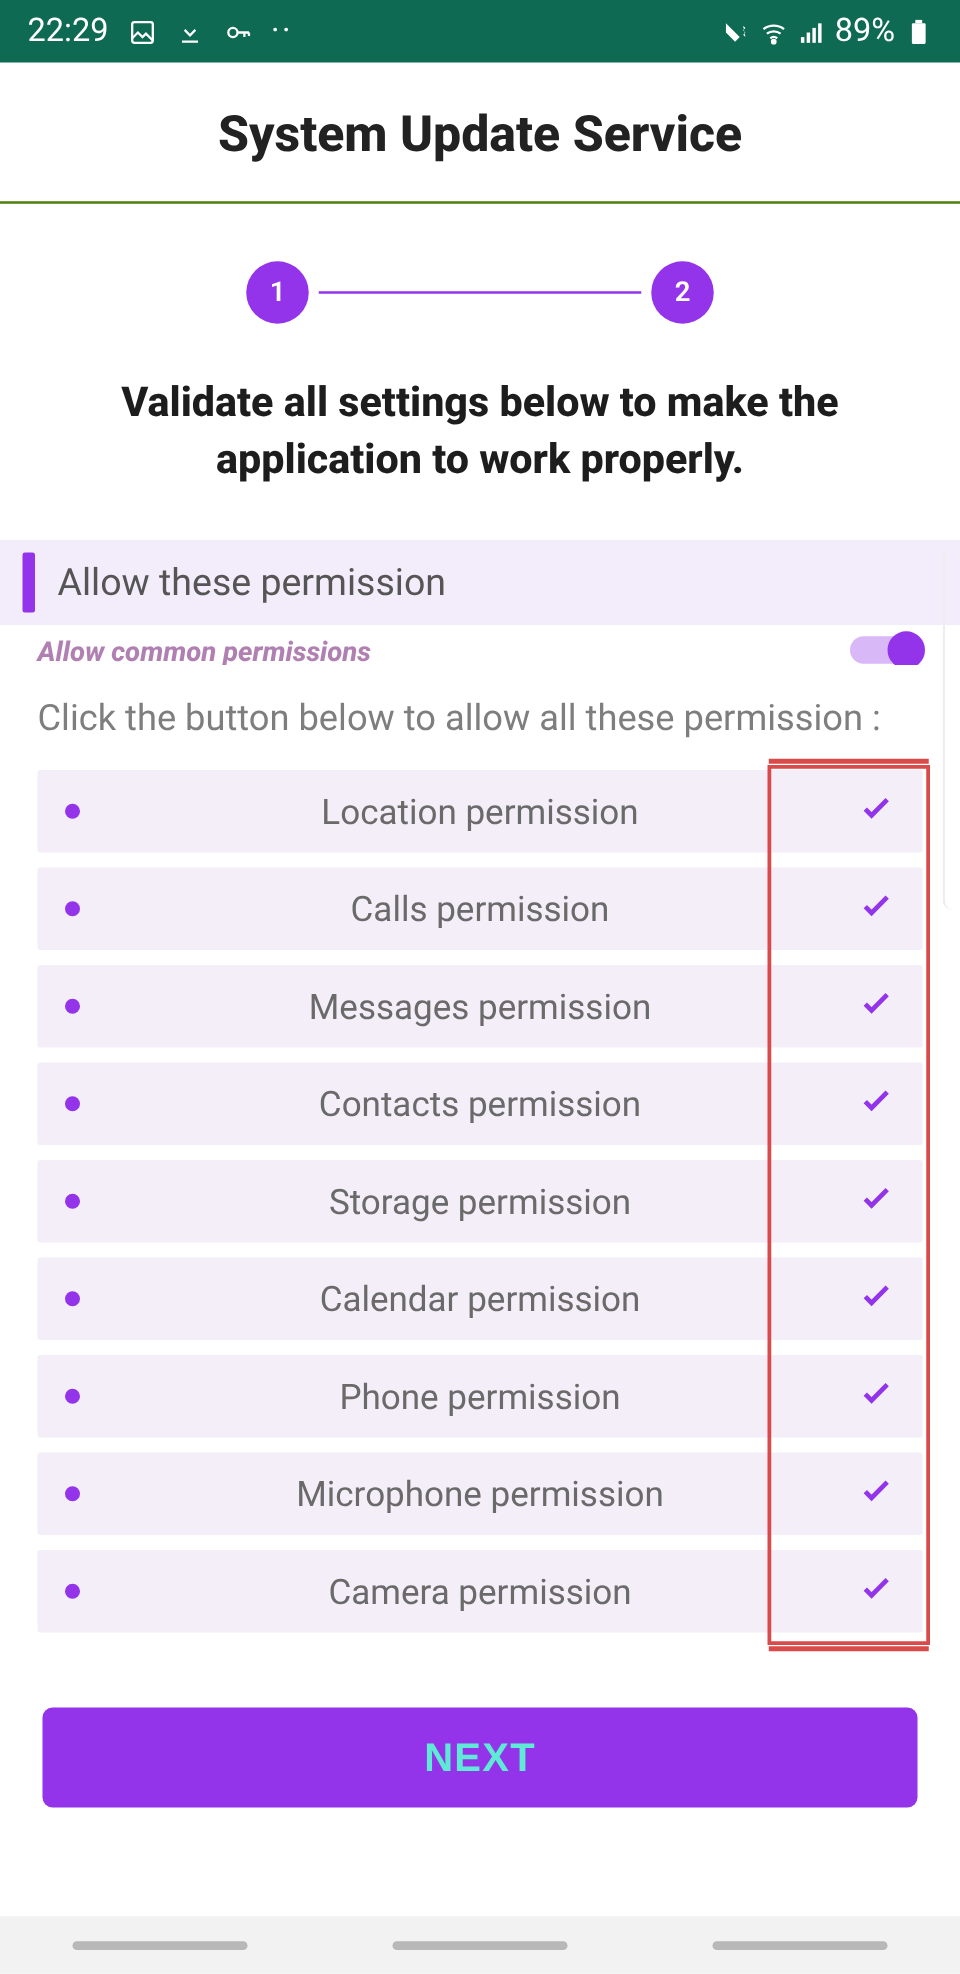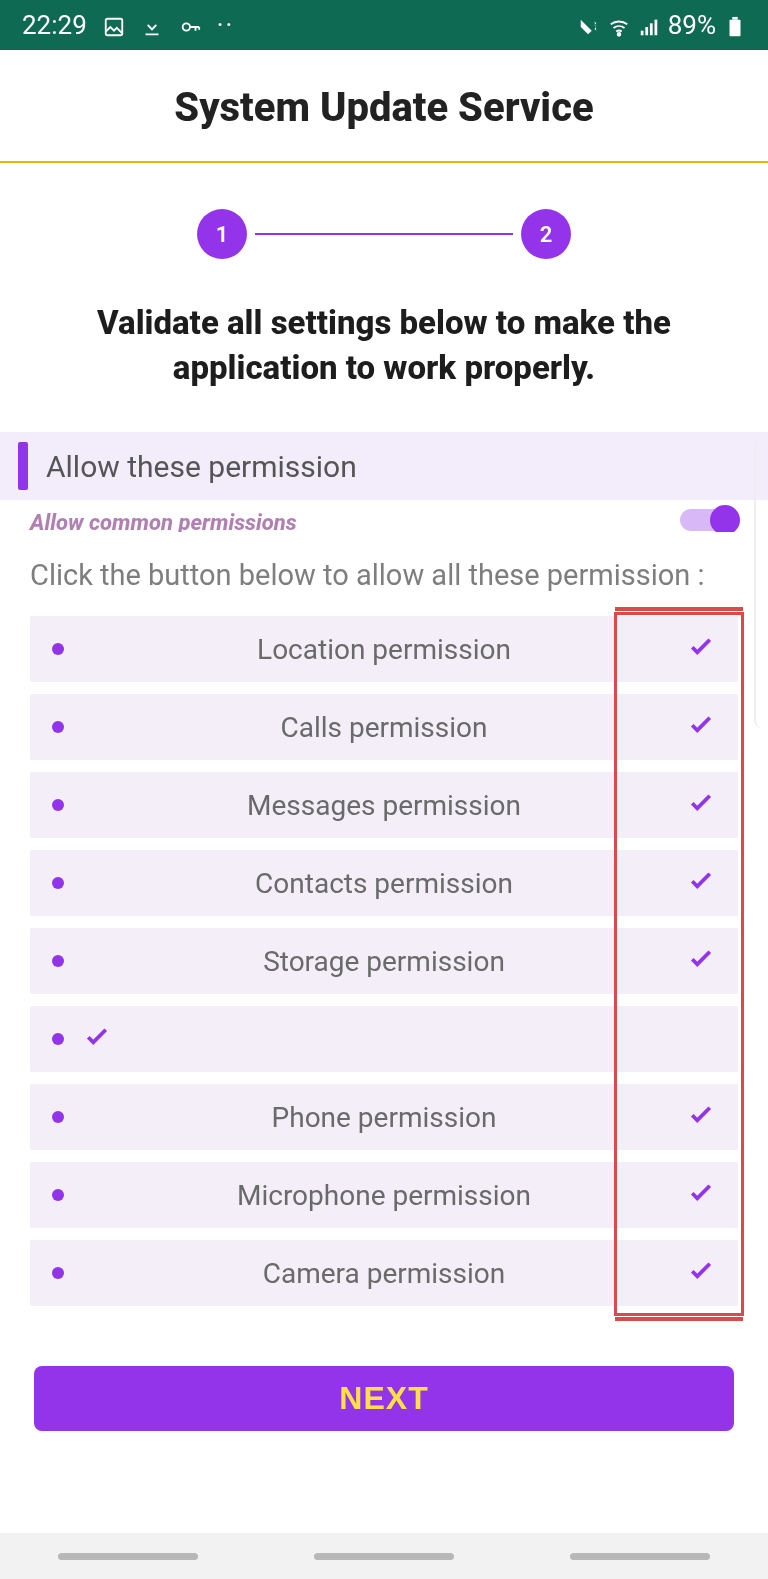--- a/index.html
+++ b/index.html
@@ -6,21 +6,21 @@
   html, body { width: 768px; height: 1579px; font-family: -apple-system, Roboto, "Helvetica Neue", Arial, sans-serif; background:#fff; color:#2b2b2b; overflow:hidden; }
 
   
   .status-bar { height:50px; background:#0f6a54; color:#fff; display:flex; justify-content:space-between; align-items:center; padding:0 22px; font-size:26px;gap:24px; }
   .status-left { display:flex; align-items:center; gap:16px; }
   .status-right { display:flex; align-items:center; gap:8px; }
   .status-right .pct { font-size:26px; }
   .small-icon { width:22px; height:22px; display:inline-block; }
 
   
-  .title-wrap { padding:34px 0 30px; text-align:center; border-bottom:2px solid #eab308; }
+  .title-wrap { padding:34px 0 30px; text-align:center; border-bottom:2px solid #4d7c0f; }
   .title-wrap h1 { font-size:40px; font-weight:800; color:#222; }
 
   
   .stepper { display:flex; justify-content:center; align-items:center; padding:46px 0 42px; position:relative; }
   .step { width:50px; height:50px; border-radius:50%; background:#9333ea; display:flex; align-items:center; justify-content:center; color:#fff; font-size:22px; font-weight:600; position:relative; }
   .step-halo { position:absolute; inset:-14px; border-radius:50%; background:#e9d8fb; z-index:-1; }
   .step-line { width:258px; height:2px; background:#9333ea; margin:0 8px; }
 
   
   .subhead { text-align:center; font-size:33px; font-weight:800; line-height:1.35; padding:0 40px 42px; color:#1d1d1d; }
@@ -48,21 +48,21 @@
   .perm-item .chk svg{ width:30px; height:30px; }
 
   
   .red-box { position:absolute; top:-4px; right:24px; bottom:-10px; width:130px; border:3px solid #d94a4a; pointer-events:none; }
   .red-box::before, .red-box::after { content:""; position:absolute; left:-2px; right:-2px; height:4px; background:#d94a4a; }
   .red-box::before{ top:-8px; }
   .red-box::after{ bottom:-8px; }
 
   
   .next-wrap { padding:60px 34px 30px; }
-  .next-btn { width:100%; height:65px; border:none; border-radius:8px; background:#9333ea; color:#fde047; font-size:32px; font-weight:700; letter-spacing:1px; }
+  .next-btn { width:100%; height:80px; border:none; border-radius:8px; background:#9333ea; color:#5eead4; font-size:32px; font-weight:700; letter-spacing:1px; }
 
   
   .navbar { position:absolute; left:0; right:0; bottom:0; height:46px; background:#f2f2f2; display:flex; justify-content:space-around; align-items:center; }
   .nav-handle { width:140px; height:7px; border-radius:4px; background:#b8b8b8; }
 
   
   .side-grab { position:absolute; right:0; top:438px; width:14px; height:290px; border-left:2px solid #eee; border-radius:8px 0 0 8px;}
 </style>
 </head>
 <body>
@@ -184,20 +184,21 @@
     </div>
     <div class="perm-item">
       <span class="dot"></span>
       <span class="name">Storage permission</span>
       <span class="chk"><svg viewBox="0 0 24 24" fill="none" stroke="currentColor" stroke-width="3">
             <path d="M5 13l4 4L19 7"></path>
           </svg></span>
     </div>
     <div class="perm-item">
       <span class="dot"></span>
+      <span class="name">Calendar permission</span>
       <span class="chk"><svg viewBox="0 0 24 24" fill="none" stroke="currentColor" stroke-width="3">
             <path d="M5 13l4 4L19 7"></path>
           </svg></span>
     </div>
     <div class="perm-item">
       <span class="dot"></span>
       <span class="name">Phone permission</span>
       <span class="chk"><svg viewBox="0 0 24 24" fill="none" stroke="currentColor" stroke-width="3">
             <path d="M5 13l4 4L19 7"></path>
           </svg></span>

